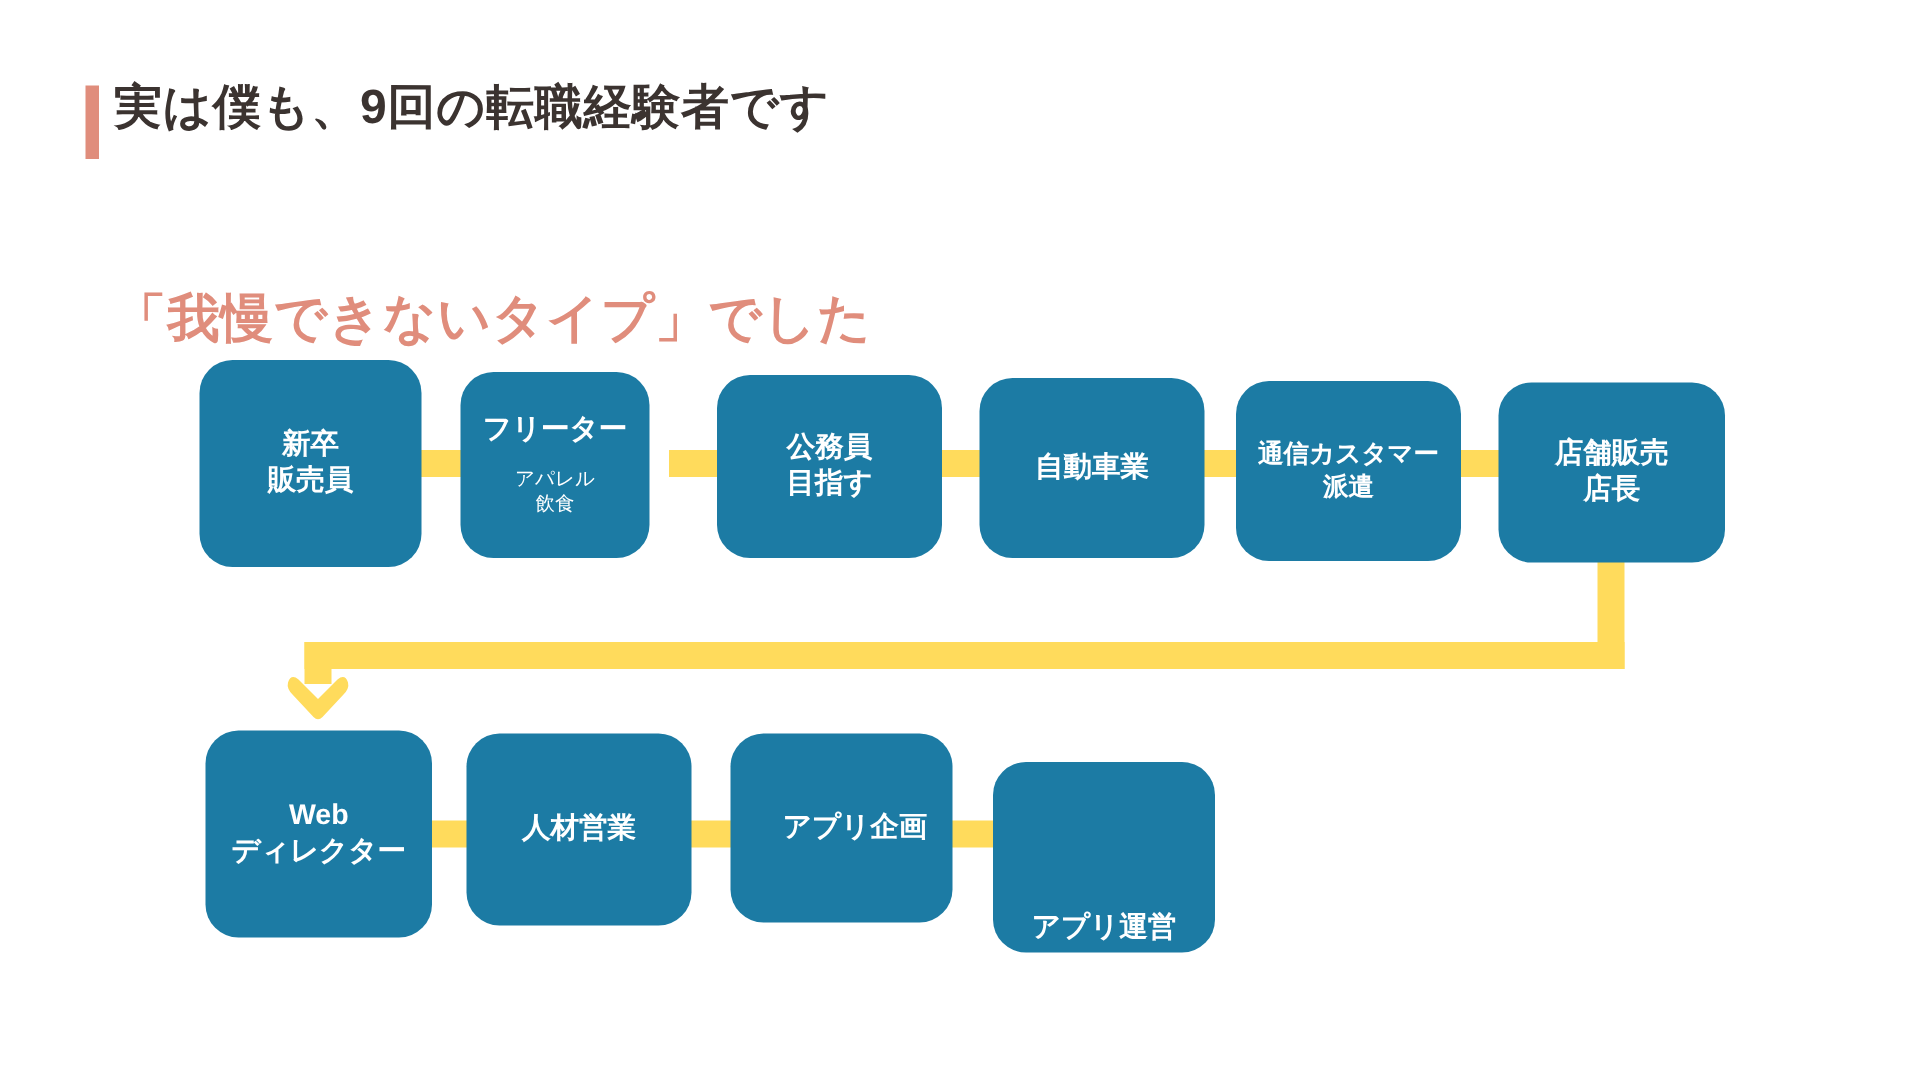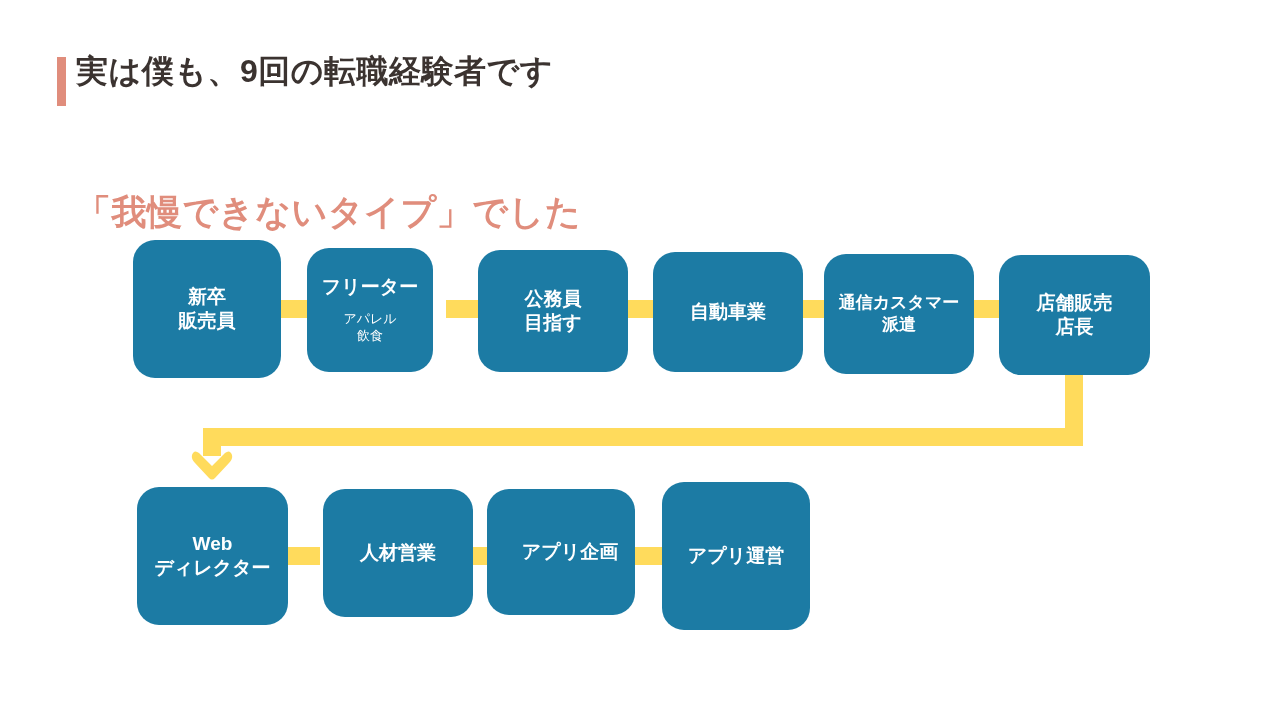--- a/index.html
+++ b/index.html
@@ -177,25 +177,25 @@
 
   <div class="connector-h" style="left:276px; top:547px; width:44px;"></div>
   <div class="connector-h" style="left:450px; top:547px; width:46px;"></div>
   <div class="connector-h" style="left:624px; top:547px; width:46px;"></div>
 
   <div class="flow-node" style="left:137px; top:487px; width:151px; height:138px;">
     <div class="node-title">Web
 ディレクター</div>
   </div>
 
-  <div class="flow-node" style="left:311px; top:489px; width:150px; height:128px;margin-left:12px;">
+  <div class="flow-node" style="left:311px; top:489px; width:150px; height:128px;">
     <div class="node-title">人材営業</div>
   </div>
 
   <div class="flow-node" style="left:487px; top:489px; width:148px; height:126px;padding-left:24px;">
     <div class="node-title">アプリ企画</div>
   </div>
 
-  <div class="flow-node" style="left:662px; top:482px; width:148px; height:148px;">
+  <div class="flow-node" style="left:662px; top:508px; width:148px; height:127px;justify-content:flex-end;">
     <div class="node-title">アプリ運営</div>
   </div>
 
 </div>
 
 </body></html>

